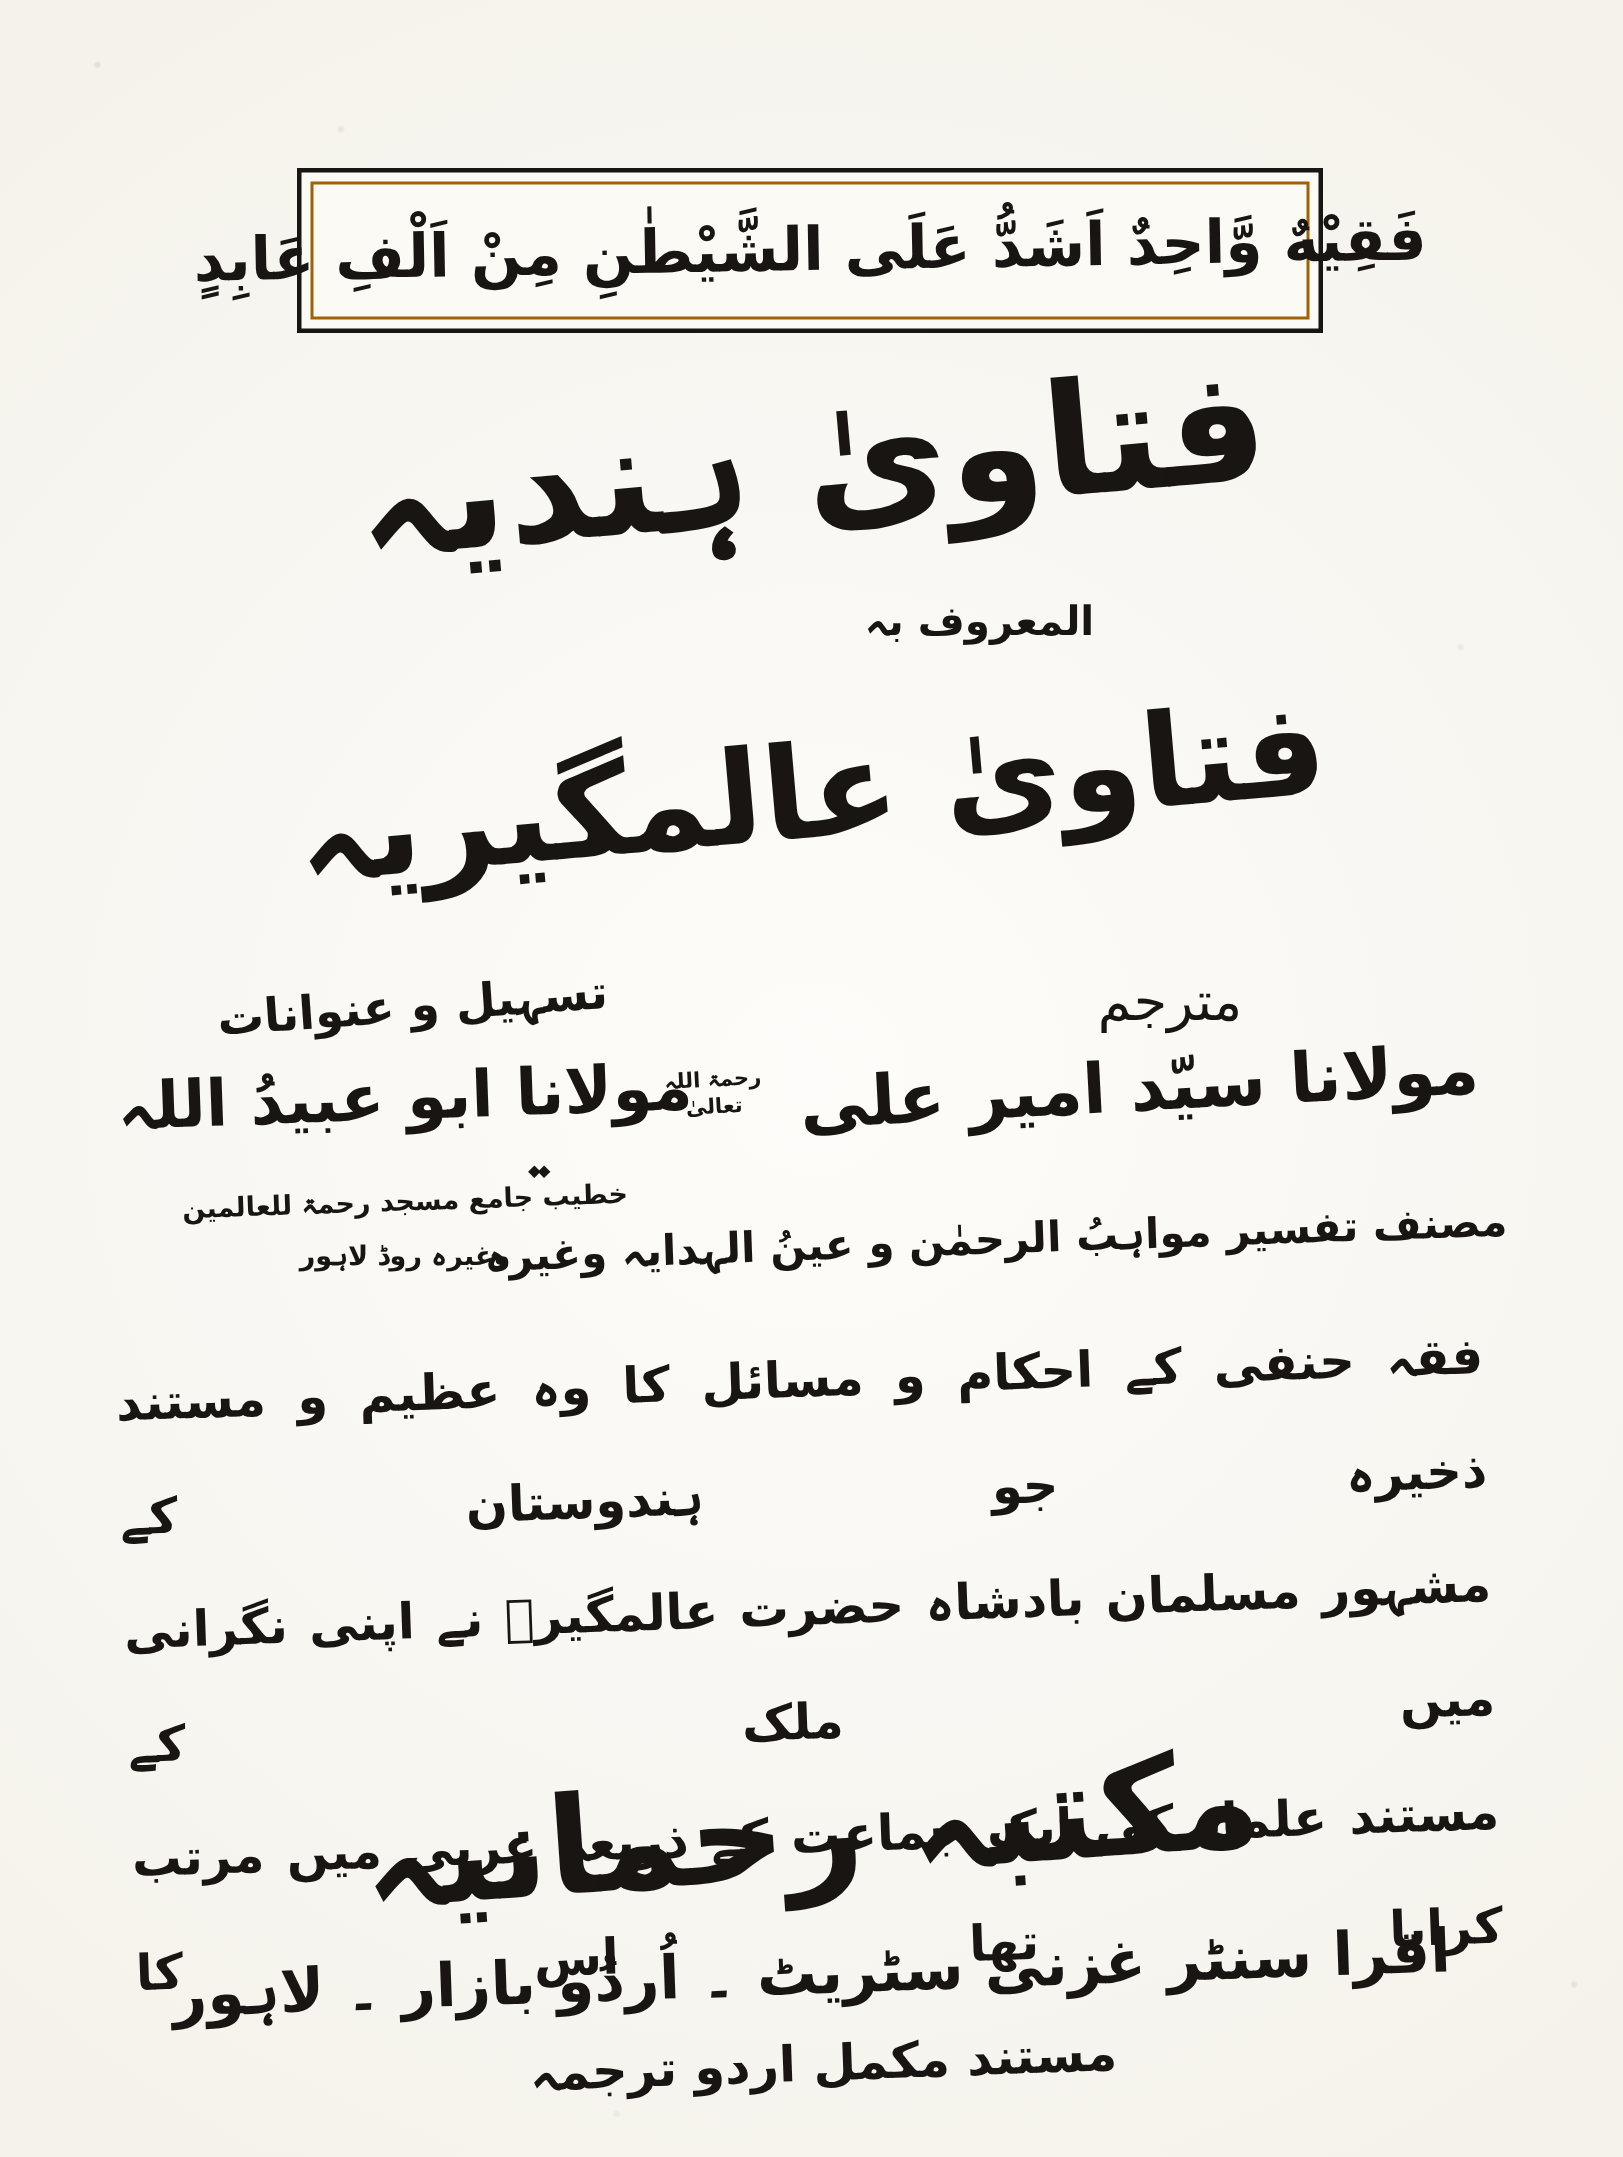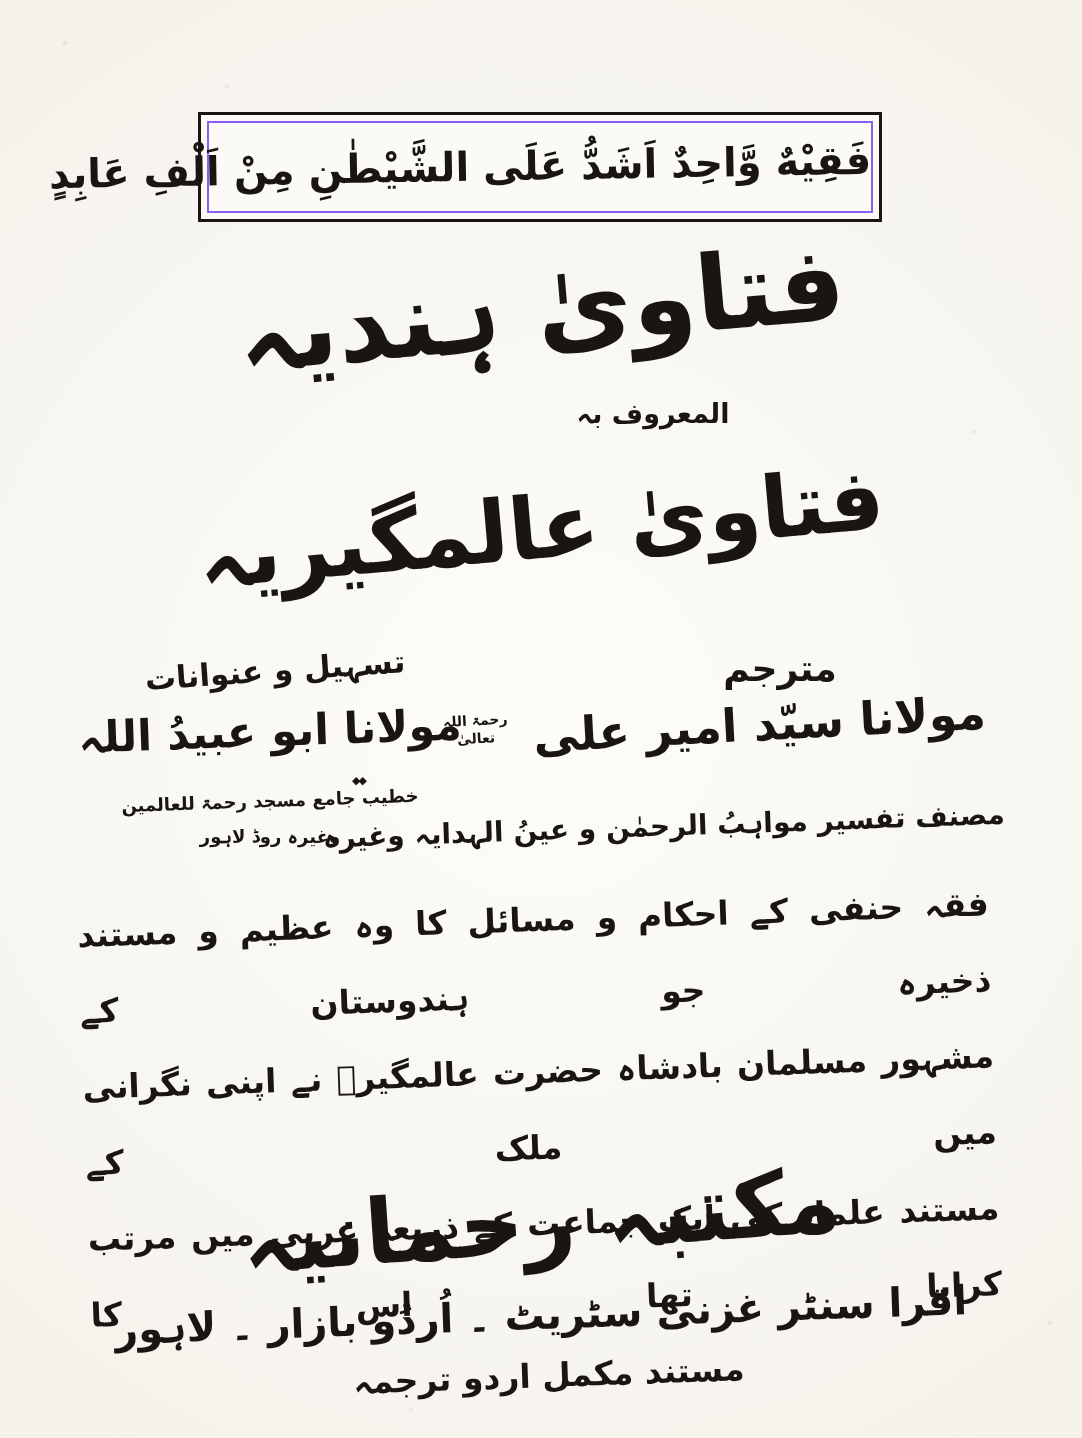--- a/index.html
+++ b/index.html
@@ -31,24 +31,24 @@
     position: absolute;
     left: 198px; top: 112px;
     width: 684px; height: 110px;
     border: 3px solid #181512;
     box-sizing: border-box;
     background: #fbfaf5;
   }
   .hadith-inner {
     position: absolute;
     inset: 6px;
-    border: 2px solid #8b5cf6;
+    border: 2px solid #a16207;
     display: flex;
     align-items: center;
-    justify-content: flex-end;
+    justify-content: center;
   }
   .hadith-text {
     font-size: 40px;
     font-weight: bold;
     white-space: nowrap;
     transform: rotate(-1deg);
   }
 
   
   .main-title {
@@ -78,21 +78,21 @@
     letter-spacing: -2px;
   }
 
   
   .translator-heading {
     position: absolute;
     left: 620px; top: 648px;
     width: 320px;
     text-align: center;
     font-size: 36px;
-    font-weight: bold;
+    font-weight: normal;
   }
   .translator-name-row {
     position: absolute;
     left: 420px; top: 700px;
     width: 580px;
     text-align: center;
     transform: rotate(-3deg);
     white-space: nowrap;
   }
   .translator-name {

